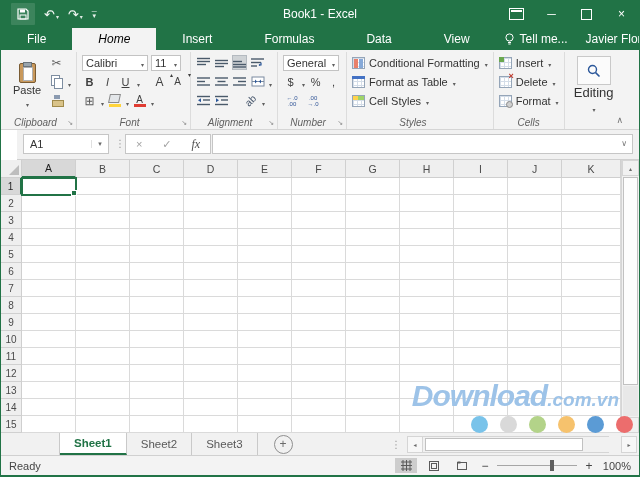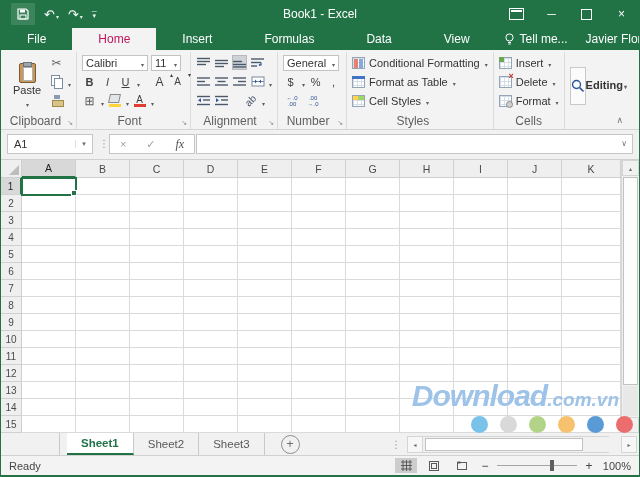--- a/index.html
+++ b/index.html
@@ -20,30 +20,30 @@
   #win-title{position:absolute;left:50%;transform:translateX(-50%);font-size:12px;color:#fff;white-space:nowrap;}
   #winctl{position:absolute;right:0;top:0;height:28px;display:flex;align-items:stretch;}
   .wbtn{width:35px;display:flex;align-items:center;justify-content:center;font-size:12px;color:#fff;}
   .rdo{width:13px;height:10px;border:1px solid #fff;position:relative;}
   .rdo:after{content:"";position:absolute;left:1px;right:1px;top:1px;height:2px;background:#fff;}
   .maxg{width:9px;height:9px;border:1px solid #fff;}
   
   #tabrow{position:absolute;top:28px;left:0;right:0;height:22px;background:#217346;
           display:flex;align-items:stretch;color:#fff;font-size:12px;}
   .rtab{display:flex;align-items:center;padding:0 26px;cursor:default;white-space:nowrap;}
-  .rtab.active{background:#f3f3f3;color:#be185d;}
+  .rtab.active{background:#f3f3f3;color:#000000;font-style:italic;}
   .tabspacer{flex:1;}
   #tellme{display:flex;align-items:center;gap:5px;padding:0 8px;white-space:nowrap;}
   #username{display:flex;align-items:center;padding:0 10px;white-space:nowrap;}
   #sharebtn{display:flex;align-items:center;gap:5px;background:#185c37;padding:0 13px;white-space:nowrap;}
   
   #ribbon{position:absolute;top:50px;left:0;right:0;height:80px;background:#f3f3f3;
           border-bottom:1px solid #d5d5d5;box-sizing:border-box;display:flex;padding:2px 0 0 2px;}
   .group{position:relative;border-right:1px solid #dcdcdc;padding:2px 5px 14px 5px;display:flex;gap:3px;}
-  .glabel{position:absolute;bottom:1px;left:0;right:8px;text-align:center;font-size:12px;color:#5f5f5f;}
+  .glabel{position:absolute;bottom:1px;left:0;right:8px;text-align:center;font-size:10px;color:#5f5f5f;font-style:italic;}
   .launcher{position:absolute;right:3px;bottom:3px;font-size:7px;color:#8a8a8a;line-height:1;}
   .gcol{display:flex;flex-direction:column;justify-content:flex-start;gap:2px;}
   .frow{display:flex;align-items:center;height:17px;gap:3px;}
   .ib{display:inline-flex;align-items:center;justify-content:center;min-width:15px;height:15px;
       font-size:11px;color:#3f3f3f;}
   .ib.sel{background:#cfd3d6;border:1px solid #b4bac0;box-sizing:border-box;}
   .dd{position:relative;}
   .dd:after{content:"▾";font-size:6px;color:#5f5f5f;margin-left:1px;}
   
   .bigbtn{display:flex;flex-direction:column;align-items:center;justify-content:center;width:38px;
@@ -91,24 +91,24 @@
   .format-as-table-icon:after{content:"";position:absolute;left:-1px;right:-1px;top:-1px;height:3px;background:#4472c4;}
   .cell-styles-icon:after{content:"";position:absolute;left:0;top:0;width:11px;height:4px;
         background:linear-gradient(90deg,#ffd34d 0 50%,#9fd468 50%);}
   .insert-cells-icon:after{content:"";position:absolute;left:-1px;top:-1px;width:5px;height:5px;background:#6aa84f;}
   .delete-cells-icon:after{content:"×";position:absolute;right:-3px;top:-6px;color:#c0392b;font-size:9px;font-weight:700;}
   .format-cells-icon:after{content:"";position:absolute;right:-2px;bottom:-2px;width:5px;height:5px;
         background:#cfcfcf;border:1px solid #8a8a8a;border-radius:50%;}
   
   .editbtn{width:32px;height:36px;background:#fbfbfb;border:1px solid #c9c9c9;display:flex;
            align-items:center;justify-content:center;margin:2px auto 0;}
-  .editcol{display:flex;flex-direction:row;align-items:center;font-size:11px;color:#333;width:48px;font-weight:bold;}
+  .editcol{display:flex;flex-direction:column;align-items:center;font-size:13px;color:#333;width:48px;}
   #ribbon-collapse{position:absolute;right:16px;bottom:4px;font-size:9px;color:#777;}
   
-  #formulabar{position:absolute;top:130px;left:0;right:0;height:30px;background:#f1f1f1;
+  #formulabar{position:absolute;top:130px;left:16px;right:0;height:30px;background:#f1f1f1;
               border-bottom:1px solid #cfcfcf;box-sizing:border-box;}
   #namebox{position:absolute;left:6px;top:4px;width:86px;height:20px;background:#fff;
            border:1px solid #c6c6c6;box-sizing:border-box;display:flex;align-items:center;font-size:11px;color:#333;}
   #namebox .nbtext{flex:1;padding-left:6px;}
   #namebox .nbdd{width:16px;text-align:center;font-size:7px;color:#6a6a6a;border-left:1px solid #e0e0e0;}
   #fbdots{position:absolute;left:98px;top:8px;font-size:10px;color:#9a9a9a;}
   #fbtns{position:absolute;left:108px;top:4px;width:86px;height:20px;background:#fff;border:1px solid #c6c6c6;
          box-sizing:border-box;display:flex;align-items:center;justify-content:space-around;}
   .fbx{color:#a0a0a0;font-size:11px;}
   .fbc{color:#a0a0a0;font-size:11px;}
@@ -154,21 +154,21 @@
           font-size:6px;color:#6a6a6a;}
   #vup{top:0;}
   #vdown{bottom:0;}
   #vthumb{position:absolute;top:17px;left:1px;right:1px;height:208px;background:#fdfdfd;
           border:1px solid #c1c1c1;box-sizing:border-box;}
   #vtrack-rest{position:absolute;left:1px;right:1px;top:226px;bottom:17px;background:#e8e8e8;}
   
   #sheetbar{position:absolute;top:433px;left:0;right:0;height:23px;background:#f1f1f1;
             border-bottom:1px solid #d0d0d0;box-sizing:border-box;display:flex;align-items:stretch;}
   .snav{display:flex;align-items:center;justify-content:center;width:25px;color:#a8a8a8;font-size:9px;}
-  #sheettabs{display:flex;align-items:stretch;margin-left:8px;border-left:1px solid #c9c9c9;padding-left:7px;}
+  #sheettabs{display:flex;align-items:stretch;margin-left:8px;border-left:1px solid #c9c9c9;}
   .stab{display:flex;align-items:center;padding:0 14px;font-size:11.5px;color:#595959;
         border-right:1px solid #c9c9c9;box-sizing:border-box;}
   .stab.active{background:#fff;color:#217346;font-weight:700;border-bottom:2px solid #217346;}
   #newsheet{width:17px;height:17px;border-radius:50%;border:1px solid #8f8f8f;color:#6a6a6a;
             display:flex;align-items:center;justify-content:center;font-size:12px;align-self:center;margin-left:16px;}
   #hsb{margin-left:auto;display:flex;align-items:center;}
   #hsbdots{font-size:10px;color:#9a9a9a;margin-right:6px;}
   .harrow{width:16px;height:17px;background:#f7f7f7;border:1px solid #d5d5d5;box-sizing:border-box;
           display:flex;align-items:center;justify-content:center;font-size:6px;color:#6a6a6a;}
   #htrack{width:186px;height:17px;background:#f1f1f1;border-top:1px solid #d5d5d5;border-bottom:1px solid #d5d5d5;

